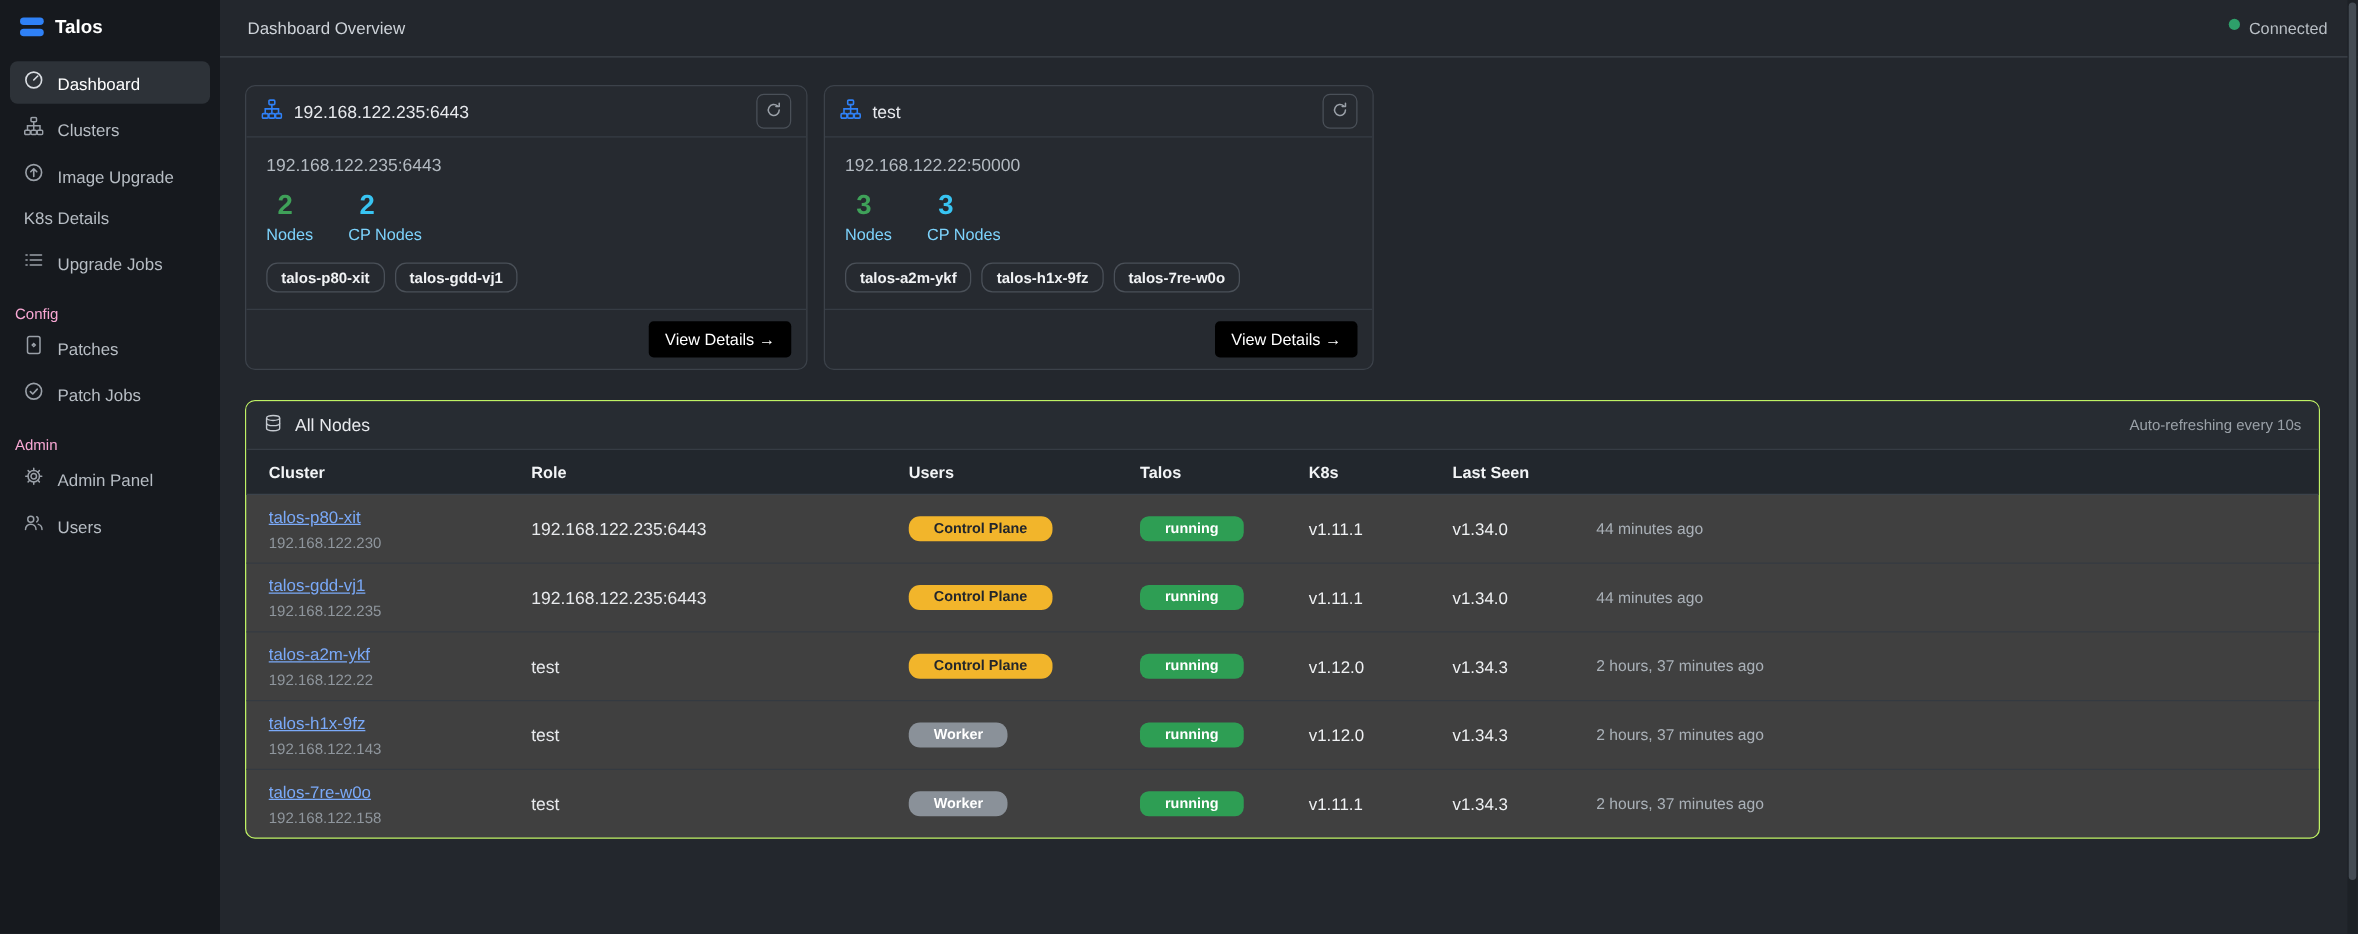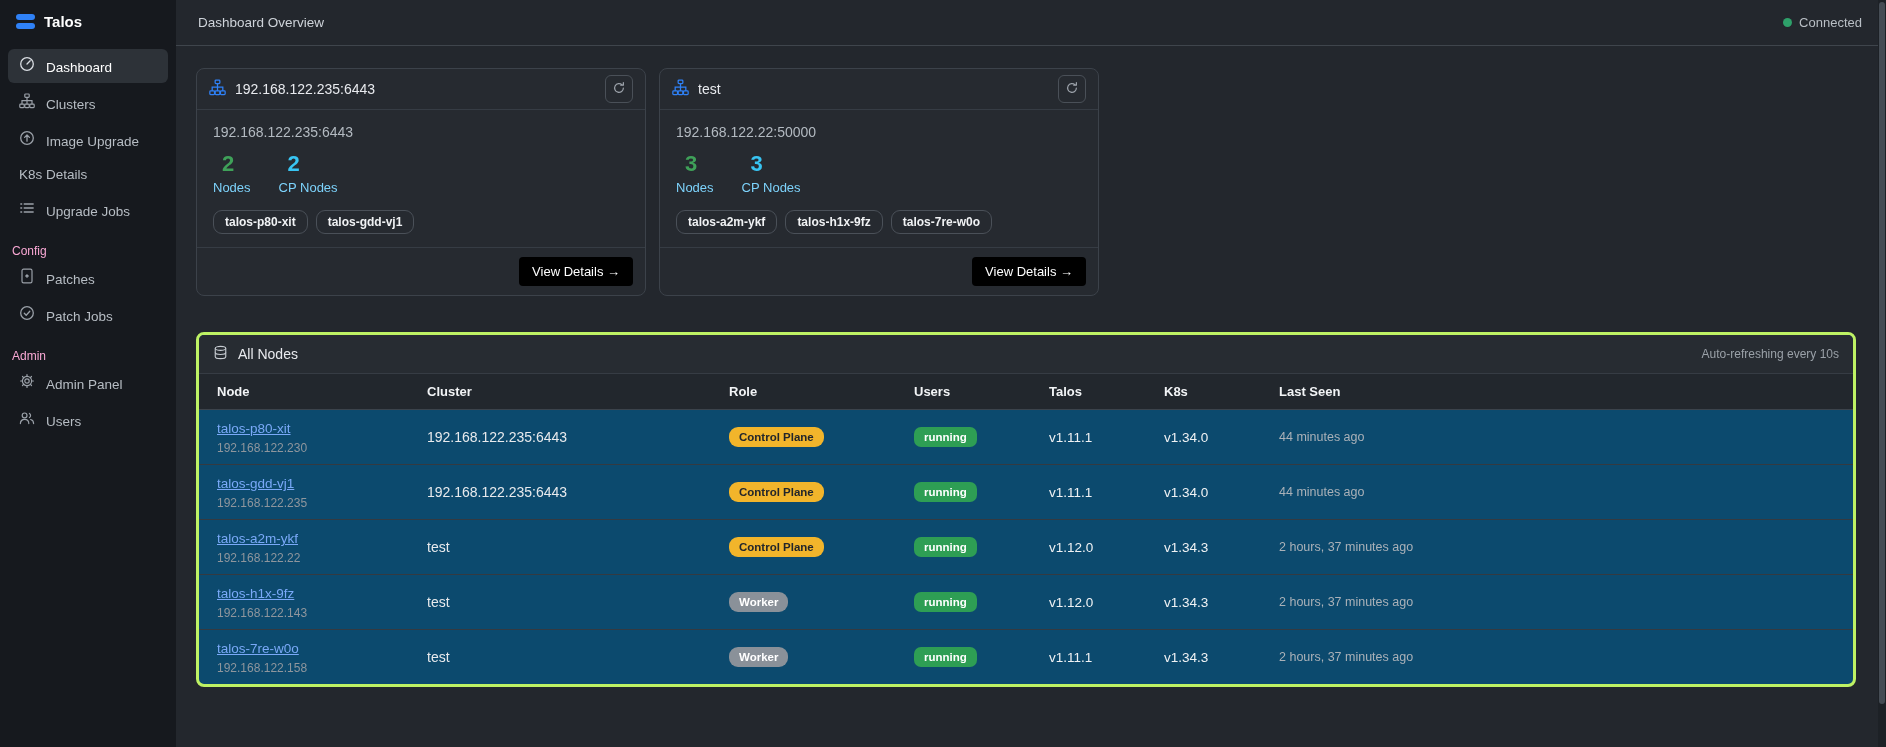--- a/index.html
+++ b/index.html
@@ -24,21 +24,21 @@
   .nav-item.active { background:#2d3238; color:#ffffff; }
   .nav-item svg { width:16px; height:16px; flex:0 0 16px; stroke:#9aa0a8; }
   .nav-item.active svg { stroke:#d9dde2; }
   .nav-section { margin:17px 0 3px 0; padding:0 12px; color:#f9a8d4; font-size:12px; }
 
   
   .main { flex:1; display:flex; flex-direction:column; min-width:0; }
   .topbar { height:46px; border-bottom:1px solid #3f454c; display:flex; align-items:center;
             justify-content:space-between; padding:0 24px 0 22px; }
   .topbar-title { color:#ced3d9; font-size:13.5px; }
-  .conn { display:flex; align-items:center; gap:7px; color:#b9bfc5; font-size:13px; }
+  .conn { display:flex; align-items:flex-start; gap:7px; color:#b9bfc5; font-size:13px; }
   .conn-dot { width:9px; height:9px; border-radius:50%; background:#2ea06a; }
 
   .content { padding:22px 30px 0 20px; }
 
   
   .cards-row { display:flex; gap:13px; }
   .card { background:#262a30; border:1px solid #3c424a; border-radius:8px; width:450px; overflow:hidden; }
   .card.c2 { width:440px; }
   .card-header { display:flex; align-items:center; justify-content:space-between; padding:6px 12px;
                  border-bottom:1px solid #363c44; }
@@ -55,37 +55,37 @@
   .stat .num.cyan { color:#38c4f2; }
   .stat .lbl { color:#7dd3fc; font-size:13px; margin-top:5px; }
   .tags { display:flex; gap:8px; }
   .tag { border:1px solid #4a5058; border-radius:9px; padding:4px 11px; color:#f0f2f4; font-size:12px;
          font-weight:bold; cursor:pointer; }
   .card-footer { border-top:1px solid #363c44; padding:9px 12px; display:flex; justify-content:flex-end; }
   .btn-primary { background:#000000; color:#ffffff; border:none; border-radius:4px; padding:7px 13px;
                  font-size:13px; cursor:pointer; font-family:inherit; }
 
   
-  .panel { margin-top:36px; background:#0c4a6e; border:3px solid #bef264; border-radius:8px; overflow:hidden; }
+  .panel { margin-top:24px; background:#404040; border:1px solid #bef264; border-radius:8px; overflow:hidden; }
   .panel-header { display:flex; justify-content:space-between; align-items:center; padding:10px 14px;
                   border-bottom:1px solid #363c44; background:#272c32; }
   .panel-title { display:flex; gap:10px; align-items:center; color:#e8eaee; font-size:14px; }
   .panel-title svg { width:15px; height:15px; stroke:#c6cbd1; }
   .auto-refresh { color:#9aa1a8; font-size:12px; }
   .grid-head, .grid-row { display:grid; grid-template-columns:210px 302px 185px 135px 115px 115px 1fr;
                           align-items:center; padding-left:10px; }
   .grid-head { border-bottom:1px solid #3c434b; background:#22272d; }
   .grid-head .th { color:#f2f4f6; font-weight:bold; font-size:13px; padding:10px 8px; }
   .grid-row { border-bottom:1px solid #343a41; }
   .grid-row:last-child { border-bottom:none; }
   .cell { padding:9px 8px; }
   .node-link { color:#7aa9f8; font-size:13.5px; text-decoration:underline; }
   .node-ip { color:#8f969d; font-size:12px; margin-top:4px; }
   .cell-cluster { color:#e8eaed; font-size:14px; }
-  .badge { display:inline-block; border-radius:9px; padding:4px 10px; font-size:11.5px; font-weight:bold; }
+  .badge { display:inline-block; border-radius:9px; padding:4px 20px; font-size:11.5px; font-weight:bold; }
   .badge-cp { background:#f2b52b; color:#23262b; }
   .badge-worker { background:#8a9199; color:#ffffff; }
   .badge-running { background:#2e9e54; color:#ffffff; border-radius:7px; }
   .cell-ver { color:#f0f2f4; font-size:13.5px; }
   .cell-seen { color:#aab1b8; font-size:12.5px; }
 
   
   .scrollbar { position:absolute; right:0; top:0; width:8px; height:747px; background:#1d2126; }
   .scroll-thumb { position:absolute; top:2px; left:1px; width:6px; height:702px; border-radius:3px; background:#454c54; }
 </style>
@@ -278,21 +278,20 @@
                   <ellipse cx="8" cy="3.6" rx="5.6" ry="2.1"></ellipse>
                   <path d="M2.4 3.6v8.8c0 1.2 2.5 2.1 5.6 2.1s5.6-.9 5.6-2.1V3.6"></path>
                   <path d="M2.4 8c0 1.2 2.5 2.1 5.6 2.1s5.6-.9 5.6-2.1"></path>
                 </svg></span>
             <span>All Nodes</span>
           </div>
           <div class="auto-refresh">Auto-refreshing every 10s</div>
         </div>
 
         <div class="grid-head">
-          <div class="th">Node</div>
           <div class="th">Cluster</div>
           <div class="th">Role</div>
           <div class="th">Users</div>
           <div class="th">Talos</div>
           <div class="th">K8s</div>
           <div class="th">Last Seen</div>
         </div>
 
         <div class="grid-row">
           <div class="cell">

